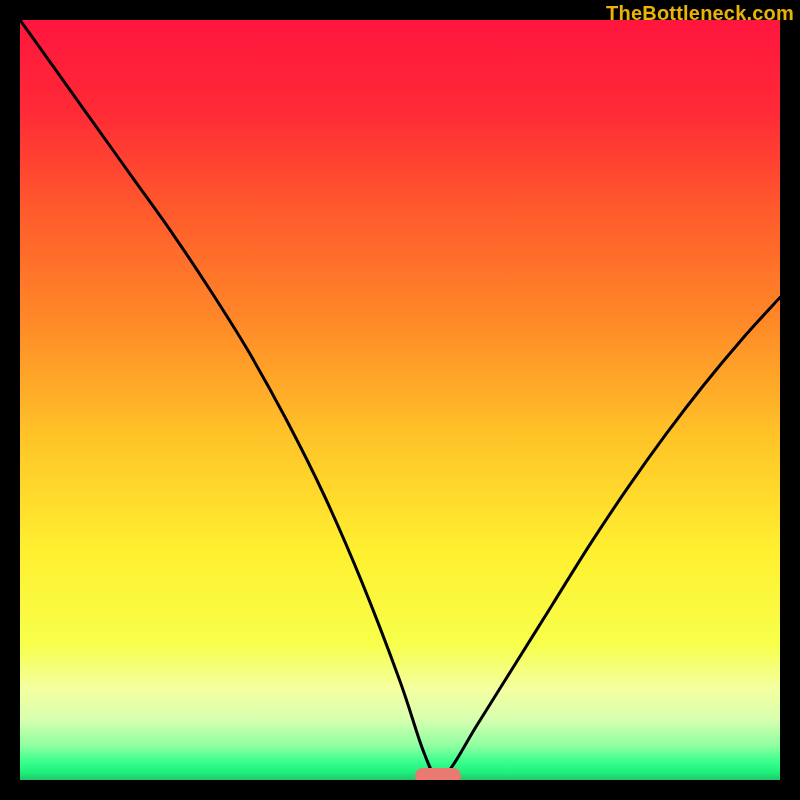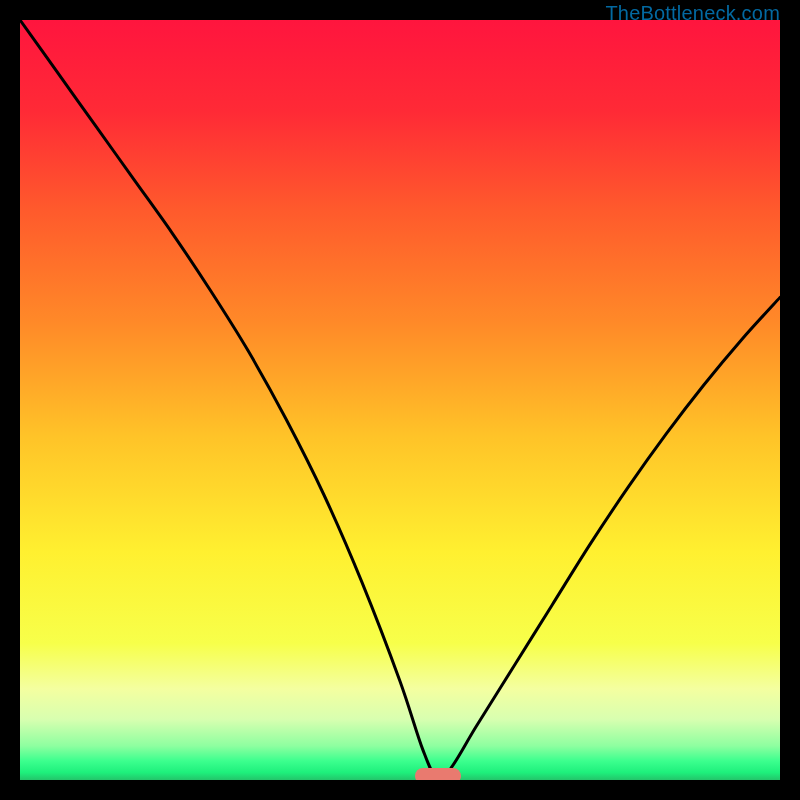--- a/index.html
+++ b/index.html
@@ -33,25 +33,25 @@
     top: 0;
   }
   svg.curve {
     position: absolute;
     left: 0;
     top: 0;
   }
   .watermark {
     position: absolute;
     top: 2px;
-    right: 20px;
-    color: #0369a1;
+    right: 6px;
+    color: #eab308;
     font-size: 20px;
     letter-spacing: 0.2px;
-    font-weight: 400;
+    font-weight: 700;
     user-select: none;
   }
   .marker {
     position: absolute;
     width: 46px;
     height: 16px;
     border-radius: 8px;
     background: #e97a6f;
     transform: translate(-50%, -50%);
   }

